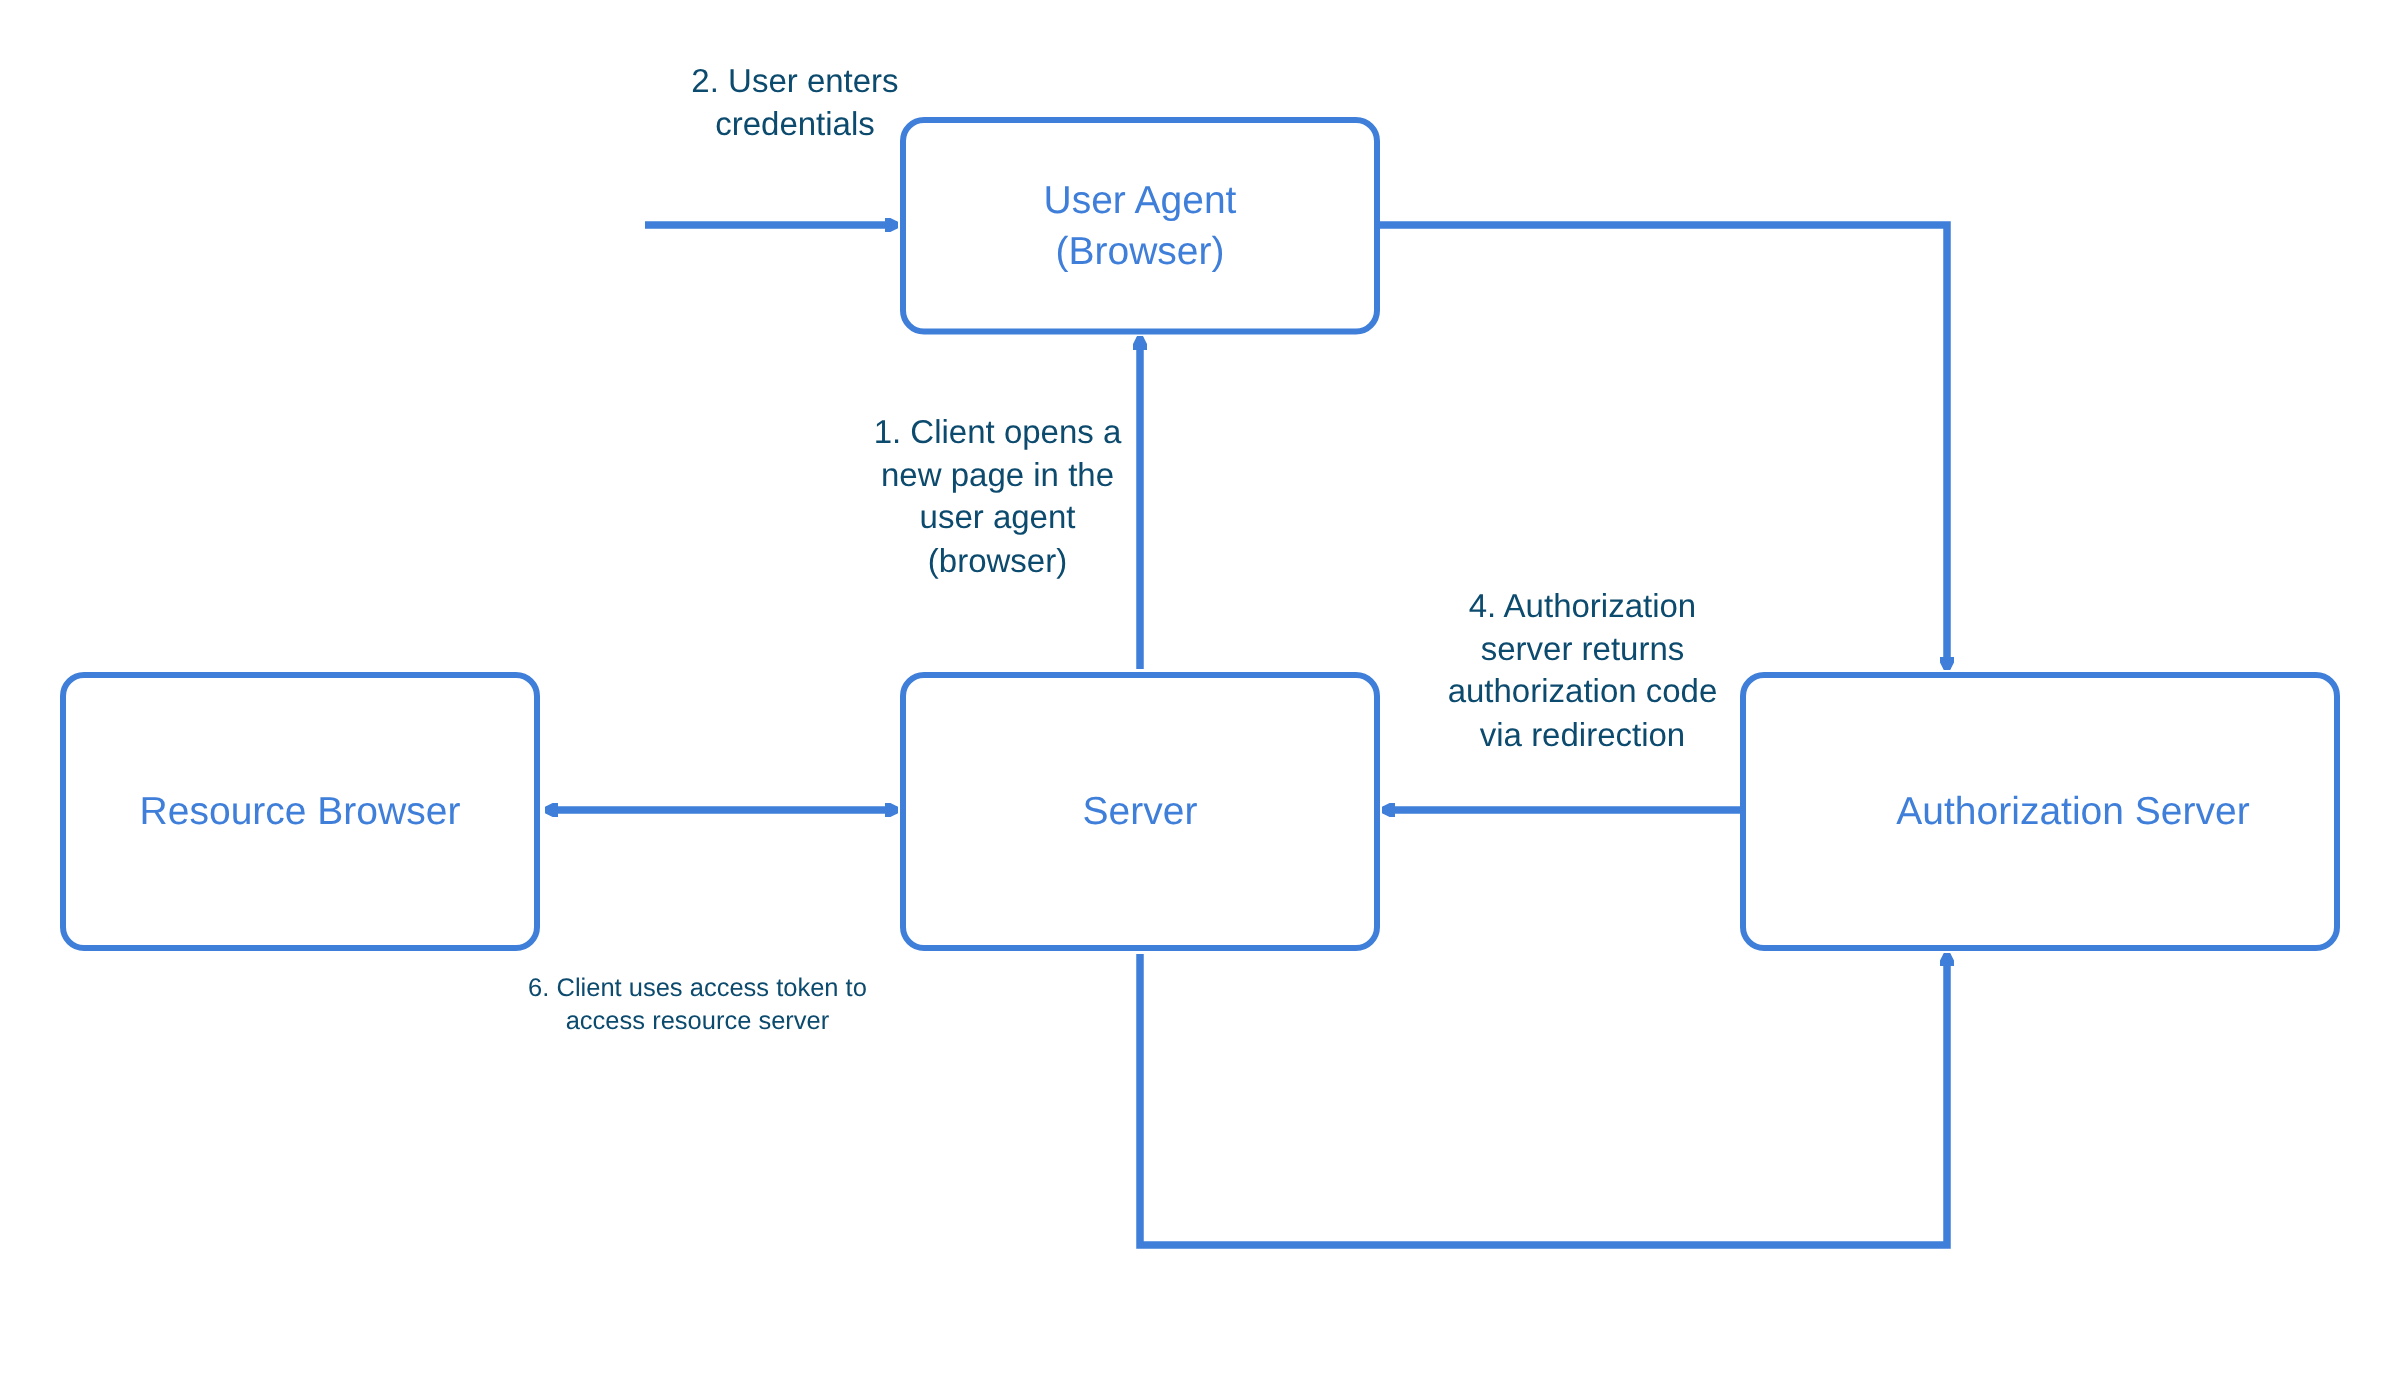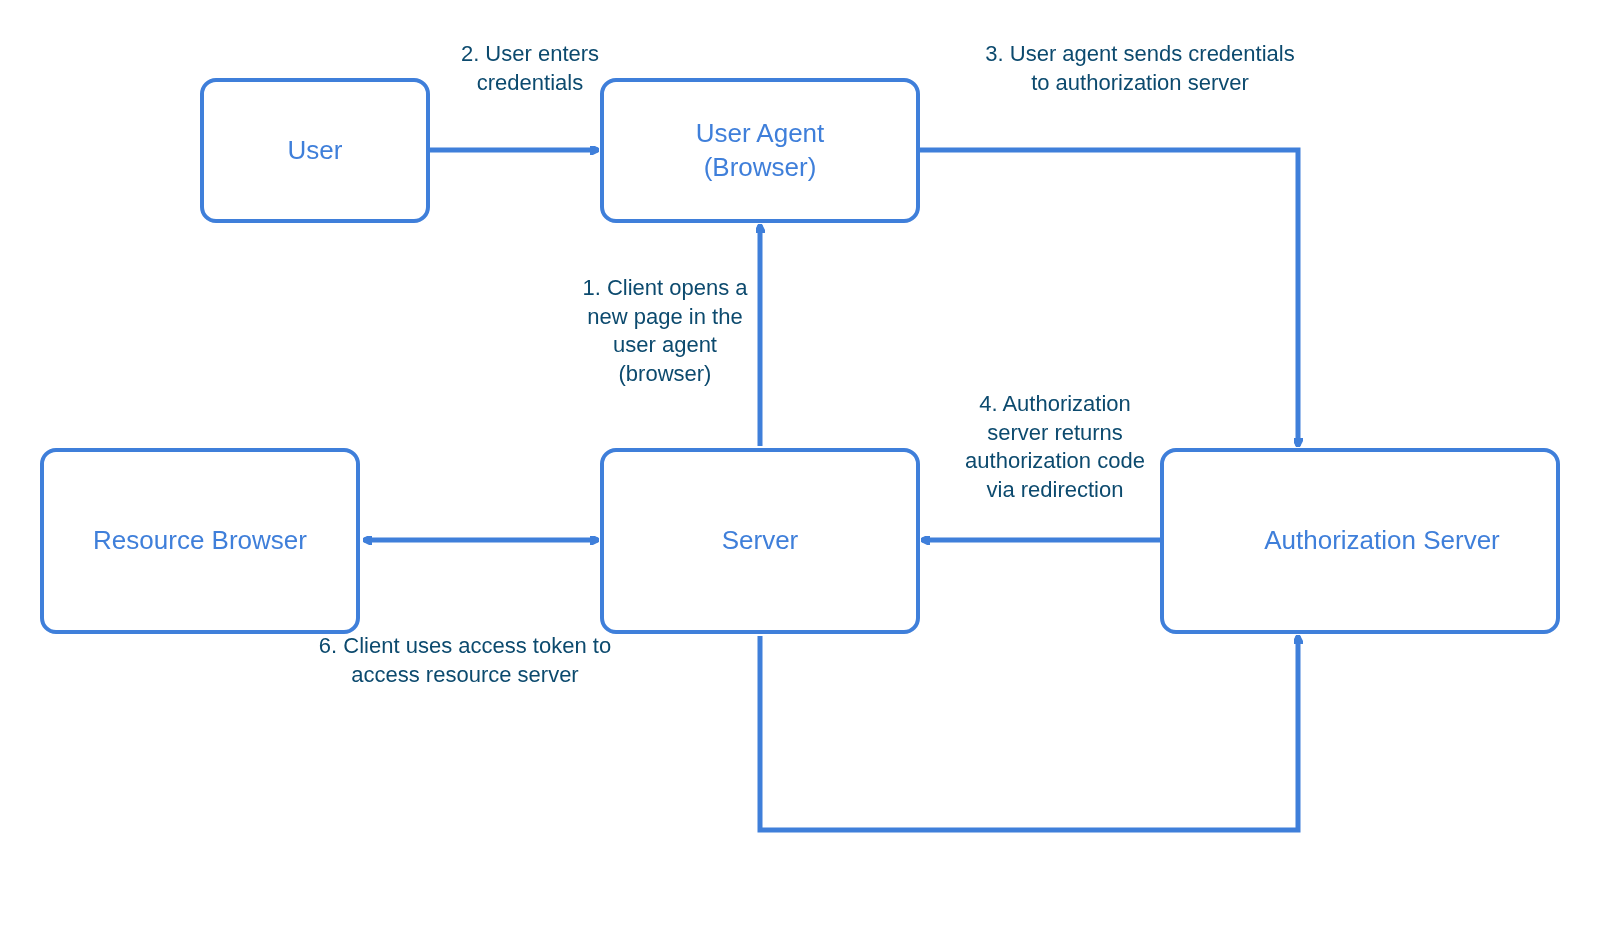--- a/index.html
+++ b/index.html
@@ -67,23 +67,20 @@
 
     <path d="M 920 150 L 1298 150 L 1298 446" marker-end="url(#arrow)"></path>
 
     <line x1="1160" y1="540" x2="922" y2="540" marker-end="url(#arrow)"></line>
 
     <path d="M 760 636 L 760 830 L 1298 830 L 1298 636" marker-end="url(#arrow)"></path>
 
     <line x1="598" y1="540" x2="364" y2="540" marker-start="url(#arrow)" marker-end="url(#arrow)"></line>
   </svg>
 
-  <div class="box" style="left:200px; top:78px; width:230px; height:145px; font-size:26px;">
-    <span>User</span>
-  </div>
 
   <div class="box" style="left:600px; top:78px; width:320px; height:145px; font-size:26px;">
     <span>User Agent<br>(Browser)</span>
   </div>
 
   <div class="box" style="left:600px; top:448px; width:320px; height:186px; font-size:26px;">
     <span>Server</span>
   </div>
 
   <div class="box" style="left:40px; top:448px; width:320px; height:186px; font-size:26px;">
@@ -91,30 +88,27 @@
   </div>
 
   <div class="box" style="left:1160px; top:448px; width:400px; height:186px; font-size:26px;padding-left:44px;">
     <span>Authorization Server</span>
   </div>
 
   <div class="label" style="left:420px; top:40px; width:220px; font-size:22px;">
     <span>2. User enters<br>credentials</span>
   </div>
 
-  <div class="label" style="left:950px; top:40px; width:380px; font-size:22px;">
-    <span>3. User agent sends credentials<br>to authorization server</span>
-  </div>
 
   <div class="label" style="left:560px; top:274px; width:210px; font-size:22px;text-align:center;">
     <span>1. Client opens a<br>new page in the<br>user agent<br>(browser)</span>
   </div>
 
   <div class="label" style="left:950px; top:390px; width:210px; font-size:22px;">
     <span>4. Authorization<br>server returns<br>authorization code<br>via redirection</span>
   </div>
 
-  <div class="label" style="left:300px; top:632px; width:330px; font-size:22px;">
+  <div class="label" style="left:300px; top:648px; width:330px; font-size:17px;">
     <span>6. Client uses access token to<br>access resource server</span>
   </div>
 
 
 </div>
 
 </body></html>

